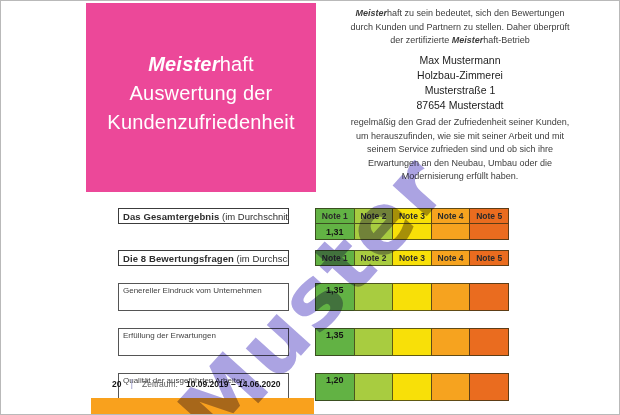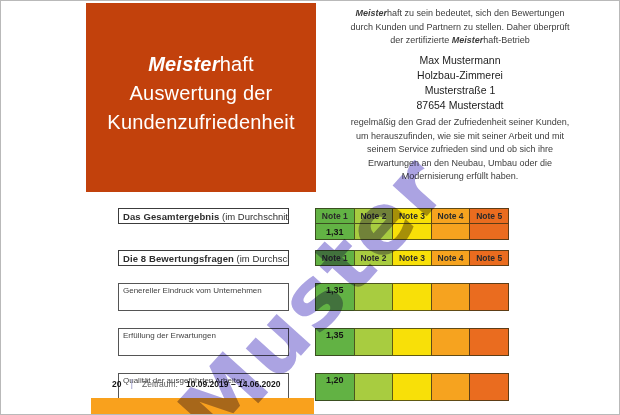--- a/index.html
+++ b/index.html
@@ -72,21 +72,21 @@
     font-size:84px; font-weight:bold; letter-spacing:3px; line-height:96px;
     transform:rotate(-48deg); transform-origin:50% 50%;
     mix-blend-mode:multiply; opacity:0.75; pointer-events:none; user-select:none;
   }
 </style>
 </head>
 <body>
 
 <div class="page">
 
-  <div class="brand-box" style="background-color: #c2410c;">
+  <div class="brand-box" style="background-color: #ec4899;">
     <div class="brand-line"><span class="bi">Meister</span><span>haft</span></div>
     <div class="brand-line">Auswertung der</div>
     <div class="brand-line">Kundenzufriedenheit</div>
   </div>
 
   <div class="col-right p-top">
     <div class="pline"><span class="mi">Meister</span><span>haft zu sein bedeutet, sich den Bewertungen</span></div>
     <div class="pline">durch Kunden und Partnern zu stellen. Daher überprüft</div>
     <div class="pline"><span>der zertifizierte </span><span class="mi">Meister</span><span>haft-Betrieb</span></div>
   </div>

